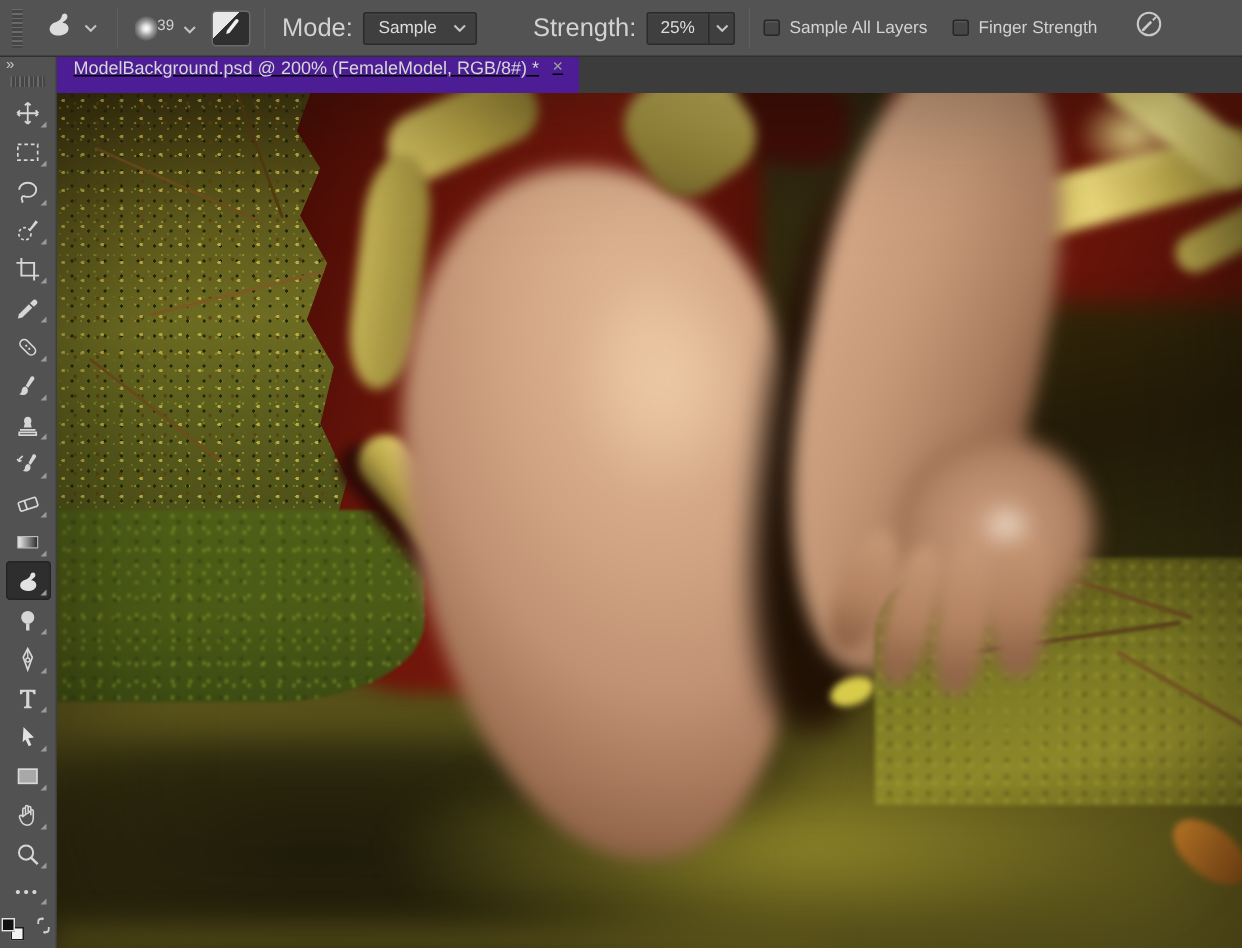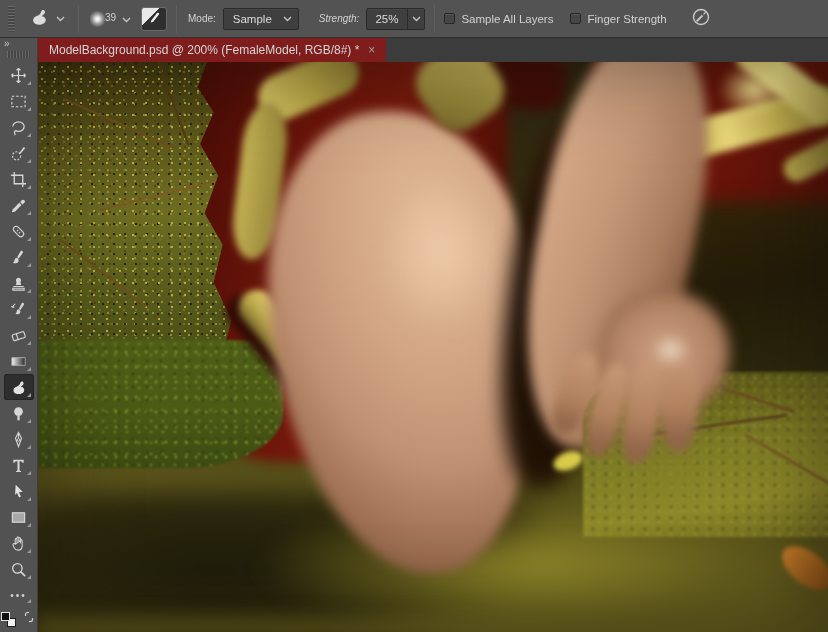--- a/index.html
+++ b/index.html
@@ -18,21 +18,21 @@
   .brush-preset { display:flex; align-items:flex-start; gap:6px; margin-left:2px; cursor:pointer; }
   .brush-thumb-col { display:flex; flex-direction:row; align-items:center; width:26px; }
   .brush-thumb { width:20px; height:20px;
     background:radial-gradient(circle at 50% 50%, #ffffff 0%, #e0e0e0 18%, #9f9f9f 38%, rgba(83,83,83,0) 68%); }
   .brush-size { font-size:10px; color:#d2d2d2; line-height:10px; margin-top:-2px; }
   .brush-preset .chev-wrap { margin-top:8px; }
   .panel-toggle { width:26px; height:24px; margin-left:10px; border:1px solid #6a6a6a; border-radius:3px;
     background:linear-gradient(135deg,#e8e8e8 0%,#e8e8e8 38%,#2f2f2f 39%,#2f2f2f 100%);
     position:relative; cursor:pointer; }
   .panel-toggle svg { position:absolute; left:2px; top:2px; }
-  .ob-label { font-size:10px; color:#d2d2d2; margin:0 7px 0 2px; }
+  .ob-label { font-size:17px; color:#d2d2d2; margin:0 7px 0 2px; }
   .dropdown { width:76px; height:22px; background:#3f3f3f; border:1px solid #2a2a2a; border-radius:2px;
     display:flex; align-items:center; justify-content:space-between; padding:0 6px 0 9px;
     color:#dddddd; font-size:11.5px; cursor:pointer; box-shadow:inset 0 1px 0 rgba(255,255,255,.04); }
   .combo { height:22px; background:#3f3f3f; border:1px solid #2a2a2a; border-radius:2px;
     display:flex; align-items:stretch; color:#dddddd; font-size:11.5px; cursor:pointer;
     box-shadow:inset 0 1px 0 rgba(255,255,255,.04); }
   .combo-val { width:40px; display:flex; align-items:center; padding-left:8px; }
   .combo-chev { width:17px; border-left:1px solid #2a2a2a; display:flex; align-items:center; justify-content:center; }
   .cb-group { display:flex; align-items:center; gap:6px; margin-right:17px; cursor:pointer; }
   .checkbox { width:11px; height:11px; background:#464646; border:1px solid #272727; border-radius:2px;
@@ -62,21 +62,21 @@
   .ellipsis-btn .fly{ position:absolute; right:3px; bottom:1px; width:0;height:0;
                       border-left:4px solid transparent; border-bottom:4px solid #9a9a9a;}
   .swatch-row { display:flex; align-items:center; gap:6px; margin-top:6px; }
   .mini-swatches { position:relative; width:15px; height:15px; cursor:pointer; }
   .mini-bg { position:absolute; right:0; bottom:0; width:9px; height:9px; background:#f2f2f2; border:1px solid #1d1d1d; }
   .mini-fg { position:absolute; left:0; top:0; width:9px; height:9px; background:#111; border:1px solid #e3e3e3; }
 
   
   .workarea { flex:1; display:flex; flex-direction:column; min-width:0; }
   .tabbar { height:24px; background:#3c3c3c; display:flex; align-items:stretch; flex:0 0 auto; }
-  .tab { background:#7f1d1d; display:inline-flex; align-items:center; padding:0 11px; gap:9px; cursor:pointer; }
+  .tab { background:#4c1d95; display:inline-flex; padding:0 11px; gap:9px; cursor:pointer;text-decoration:underline; }
   .tab-title { font-size:12px; color:#d6d6d6; white-space:nowrap; }
   .tab-close { font-size:12px; color:#9d9d9d; cursor:pointer; line-height:12px; }
 
   
   .canvas { position:relative; flex:1; overflow:hidden; background:#3a3110; cursor:crosshair; }
   .canvas .L { position:absolute; }
   .ph-base { inset:0;
     background:linear-gradient(188deg,#2b2210 0%,#36300f 35%,#474013 55%,#575019 72%,#686120 88%,#6f6721 100%); }
   .ph-darkBL { left:-40px; top:430px; width:540px; height:190px;
     background:radial-gradient(60% 60% at 40% 40%, #1f1c0a 0%, #2e2a0e 65%, rgba(46,42,14,0) 100%);
@@ -224,21 +224,21 @@
     <span class="ob-label">Mode:</span>
     <div class="dropdown">
       <span>Sample</span>
       <span>
         <svg class="chev-svg" width="9" height="6" viewBox="0 0 9 6">
             <path d="M1 1l3.5 3.5L8 1" stroke="#c4c4c4" stroke-width="1.4" fill="none"></path>
           </svg>
       </span>
     </div>
 
-    <span class="ob-label" style="margin-left:20px;font-style:italic;">Strength:</span>
+    <span class="ob-label" style="margin-left:37px;">Strength:</span>
     <div class="combo">
       <span class="combo-val">25%</span>
       <span class="combo-chev">
         <svg class="chev-svg" width="9" height="6" viewBox="0 0 9 6">
             <path d="M1 1l3.5 3.5L8 1" stroke="#c4c4c4" stroke-width="1.4" fill="none"></path>
           </svg>
       </span>
     </div>
 
     <div class="ob-sep"></div>

